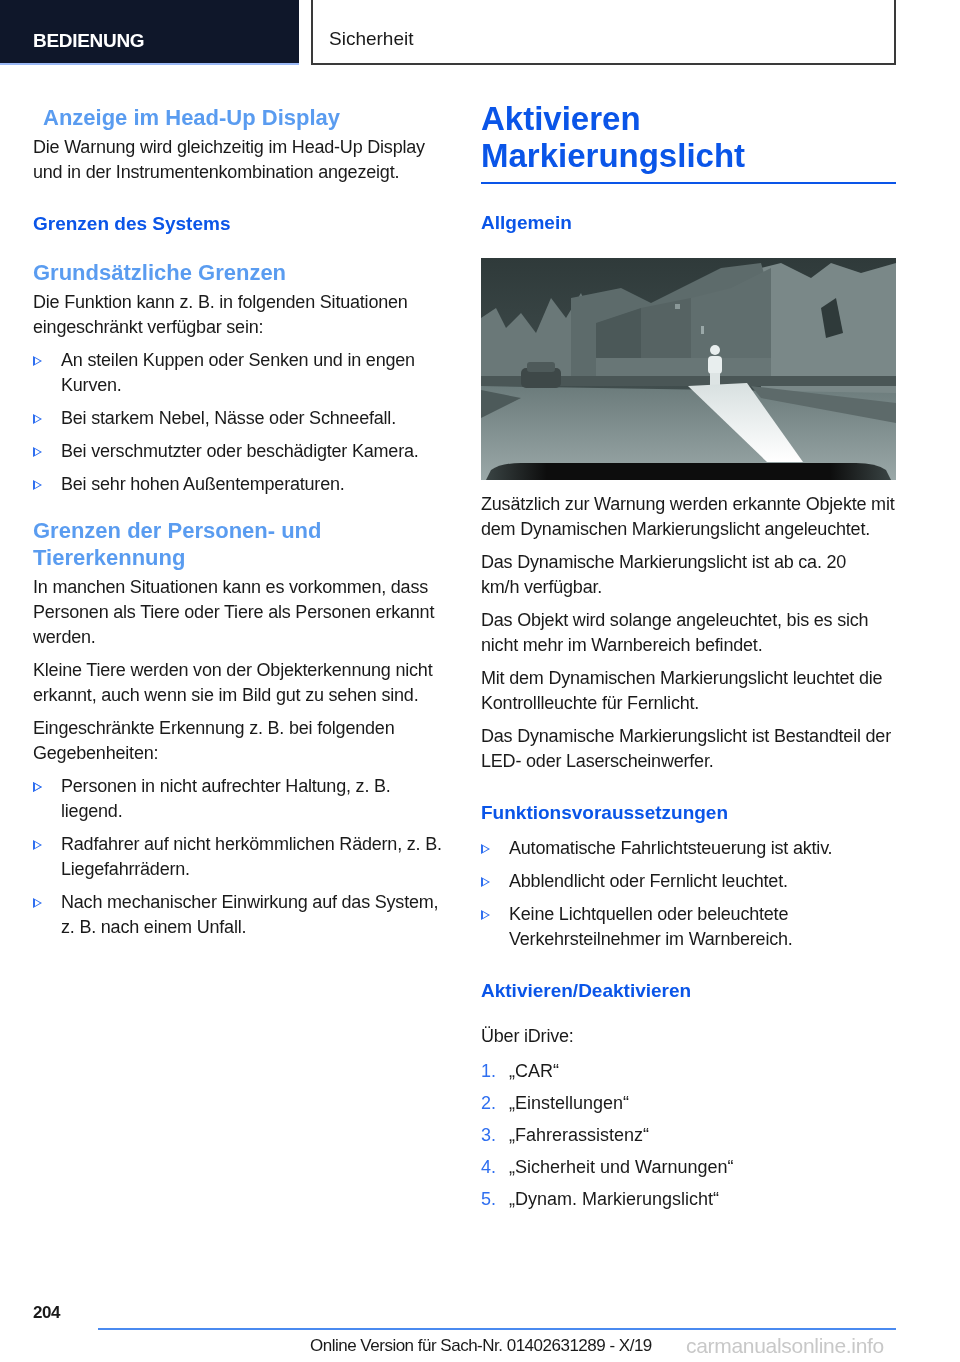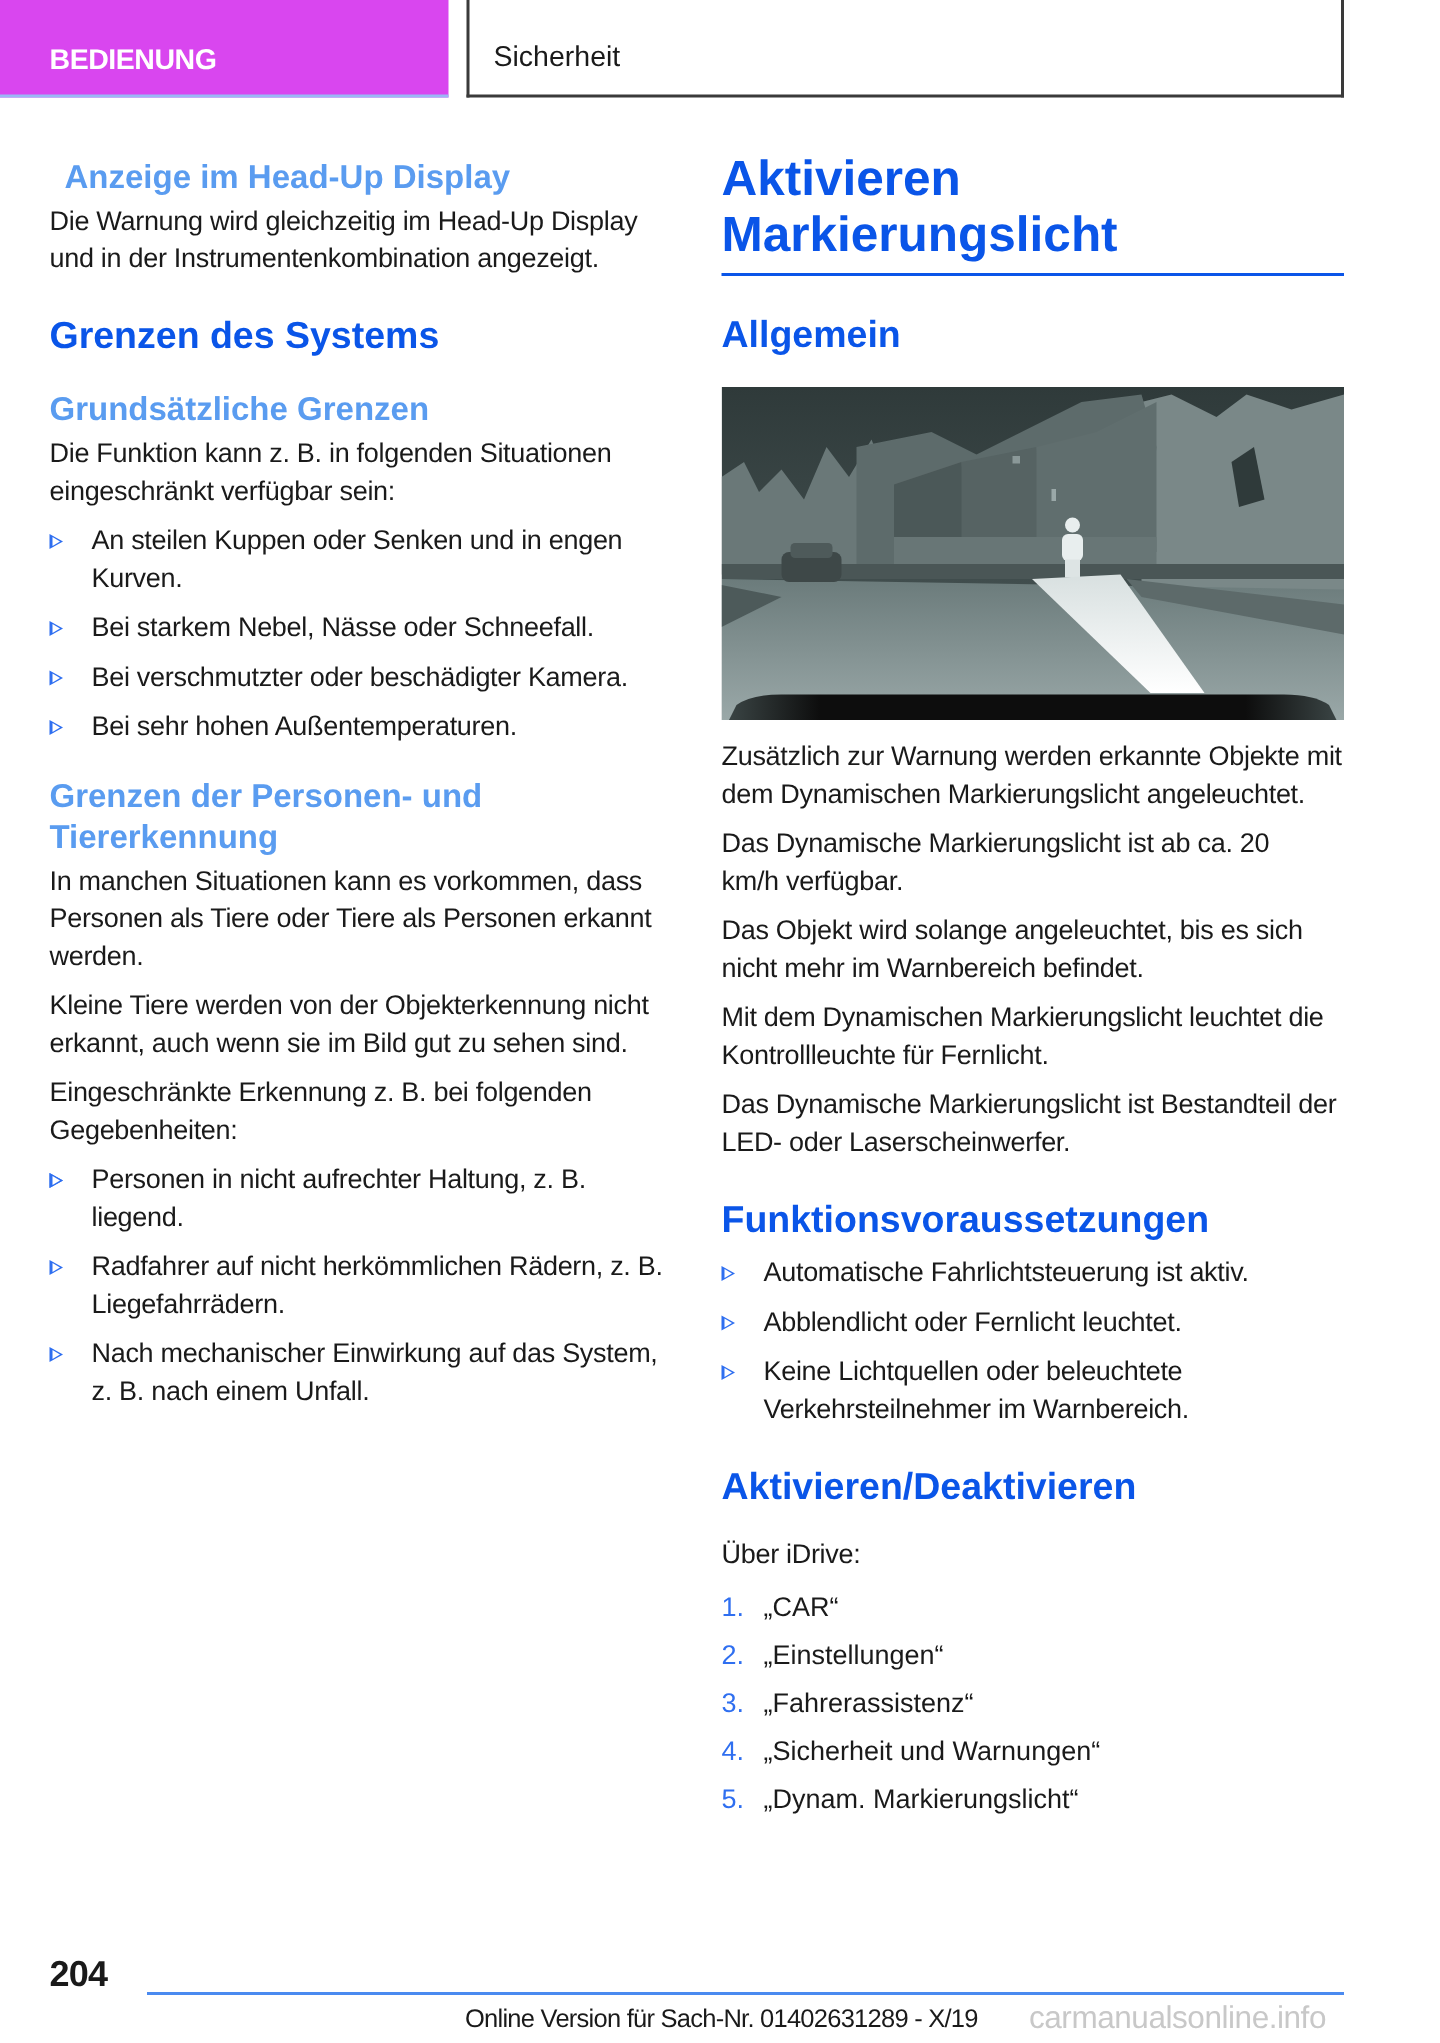--- a/index.html
+++ b/index.html
@@ -1,46 +1,46 @@
 <!DOCTYPE html>
 <html><head>
   <meta charset="utf-8">
   <style>
     * { margin: 0; padding: 0; box-sizing: border-box; }
     html, body { width: 960px; height: 1362px; background: #ffffff; overflow: hidden; }
     body { position: relative; font-family: "Liberation Sans", sans-serif; color: #1a1a1a; }
 
-    .hdr-section { position: absolute; left: 0; top: 0; width: 299px; height: 65px; background: #d946ef; border-bottom: 2px solid #9ab8f5; }
+    .hdr-section { position: absolute; left: 0; top: 0; width: 299px; height: 65px; background: #0f172a; border-bottom: 2px solid #9ab8f5; }
     .hdr-section span { position: absolute; left: 33px; top: 30px; color: #ffffff; font-weight: bold; font-size: 19px; letter-spacing: -0.3px; }
     .hdr-chapter { position: absolute; left: 311px; top: -2px; width: 585px; height: 67px; border: 2px solid #3a3a3a; border-top: none; background: #fff; }
     .hdr-chapter span { position: absolute; left: 16px; top: 30px; color: #1a1a1a; font-size: 19px; }
 
     .col { position: absolute; top: 100px; }
     .col-left { left: 33px; width: 420px; }
     .col-right { left: 481px; width: 415px; }
 
     .h3 { color: #5a9cf0; font-weight: bold; font-size: 22px; line-height: 27px; }
-    .h2 { color: #0a55e8; font-weight: bold; font-size: 25px; line-height: 30px; }
+    .h2 { color: #0a55e8; font-weight: bold; font-size: 19px; line-height: 30px; }
     .h1 { color: #0a55e8; font-weight: bold; font-size: 33px; line-height: 37px; }
     .p { font-size: 18px; line-height: 25px; color: #1a1a1a; letter-spacing: -0.2px; }
 
     .bullets { list-style: none; }
     .bullets li { position: relative; padding-left: 28px; font-size: 18px; line-height: 25px; letter-spacing: -0.2px; margin-bottom: 8px; }
     .bullets li .tri { position: absolute; left: 0; top: 8px; width: 0; height: 0; border-top: 5px solid transparent; border-bottom: 5px solid transparent; border-left: 9px solid #2f6ff0; }
     .bullets li .tri::after { content: ""; position: absolute; left: -7px; top: -3px; border-top: 3px solid transparent; border-bottom: 3px solid transparent; border-left: 5px solid #ffffff; }
 
     .steps { list-style: none; }
     .steps li { position: relative; padding-left: 28px; font-size: 18px; line-height: 25px; margin-bottom: 7px; }
     .steps li .num { position: absolute; left: 0; top: 0; color: #2f6ff0; }
 
     .rule { height: 2px; background: #0a55e8; }
 
     .illus { width: 415px; height: 222px; overflow: hidden; }
 
-    .footer-num { position: absolute; left: 33px; top: 1303px; font-size: 24px; font-weight: bold; color: #1a1a1a; letter-spacing: -0.5px; }
+    .footer-num { position: absolute; left: 33px; top: 1303px; font-size: 17px; font-weight: bold; color: #1a1a1a; letter-spacing: -0.5px; }
     .footer-rule { position: absolute; left: 98px; top: 1328px; width: 798px; height: 2px; background: #4a8af0; }
     .footer-text { position: absolute; left: 310px; top: 1336px; font-size: 17px; color: #1a1a1a; letter-spacing: -0.5px; }
     .footer-wm { position: absolute; left: 686px; top: 1334px; font-size: 21px; color: #c8c8c8; letter-spacing: -0.3px; }
   </style>
 </head>
 <body>
 
 <div class="hdr-section">
   <span>BEDIENUNG</span>
 </div>

